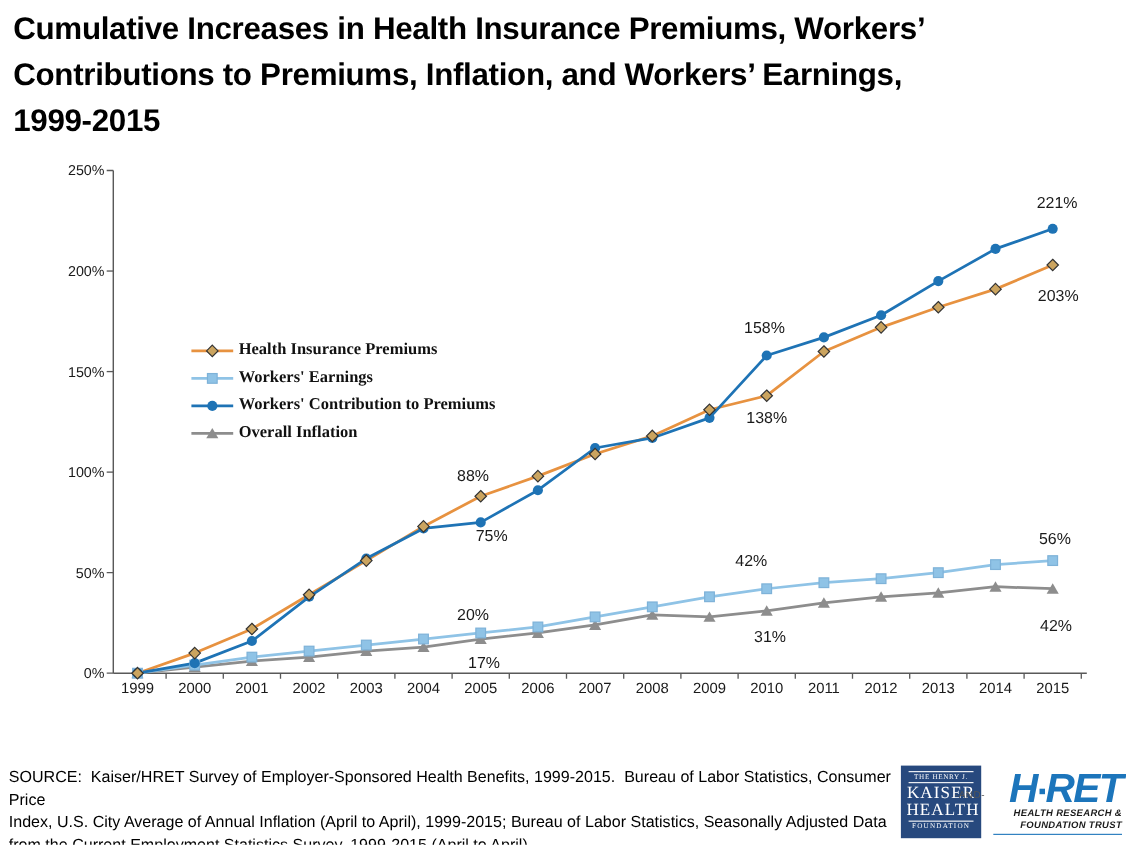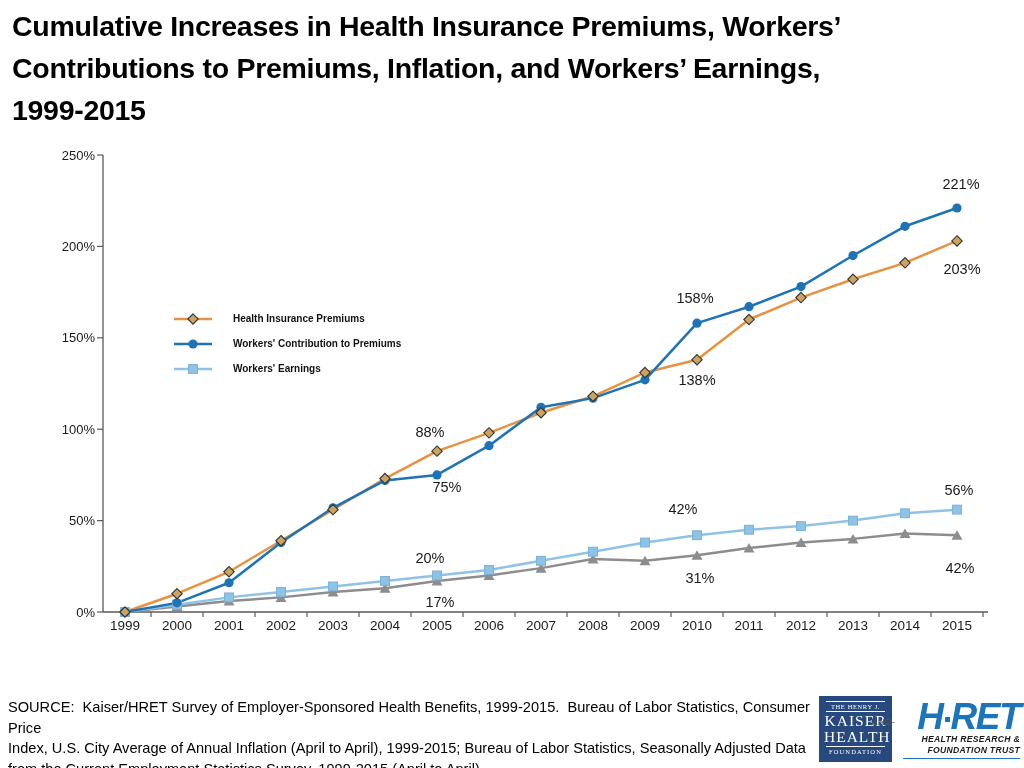--- a/index.html
+++ b/index.html
@@ -8,21 +8,21 @@
     font-family:"Liberation Sans","DejaVu Sans",sans-serif;overflow:hidden;
   }
   .chart-title{
     position:absolute;left:10px;top:4px;width:1005px;
     font-size:28.5px;font-weight:bold;color:#000000;
     line-height:1.47;letter-spacing:-0.3px;white-space:pre-wrap;margin:2px;
   }
   #chart-wrap{position:absolute;left:0;top:140px;width:1024px;height:535px;}
   #legend{position:absolute;left:172px;top:166px;}
   .legend-item{display:flex;align-items:center;height:25px;}
-  .legend-label{font-size:10px;font-weight:bold;color:#111111;margin-left:19px;white-space:nowrap;}
+  .legend-label{font-size:15px;font-weight:bold;color:#111111;margin-left:3px;white-space:nowrap;font-family:Liberation Serif, serif;}
   .source-note{
     position:absolute;left:8px;top:697px;width:815px;
     font-size:14.6px;color:#000000;line-height:1.42;white-space:pre-wrap;
   }
   
   .kff{
     position:absolute;left:819px;top:696px;width:73px;height:66px;
     background:#27497E;color:#ffffff;box-sizing:border-box;
     padding:4px 5px 3px 5px;text-align:center;
     font-family:"Liberation Serif","DejaVu Serif",serif;
@@ -212,31 +212,38 @@
   <div id="legend">
       <div class="legend-item">
         <svg width="42" height="16">
           <line x1="2" y1="8" x2="40" y2="8" stroke="#E79240" stroke-width="2.5"></line>
           <path d="M 21 2.8 L 26.2 8 L 21 13.2 L 15.8 8 Z" fill="#CBA45F" stroke="#333333" stroke-width="1.1"></path>
         </svg>
         <span class="legend-label">Health Insurance Premiums</span>
       </div>
       <div class="legend-item">
         <svg width="42" height="16">
+          <line x1="2" y1="8" x2="40" y2="8" stroke="#8FC3E6" stroke-width="2.5"></line>
+          <rect x="16.6" y="3.5999999999999996" width="8.8" height="8.8" fill="#8FC3E6" stroke="#7EB2D8" stroke-width="1.1"></rect>
+        </svg>
+        <span class="legend-label">Workers' Earnings</span>
+      </div>
+      <div class="legend-item">
+        <svg width="42" height="16">
           <line x1="2" y1="8" x2="40" y2="8" stroke="#1E73B5" stroke-width="2.5"></line>
           <circle cx="21" cy="8" r="4.6" fill="#1E73B5"></circle>
         </svg>
         <span class="legend-label">Workers' Contribution to Premiums</span>
       </div>
       <div class="legend-item">
         <svg width="42" height="16">
-          <line x1="2" y1="8" x2="40" y2="8" stroke="#8FC3E6" stroke-width="2.5"></line>
-          <rect x="16.6" y="3.5999999999999996" width="8.8" height="8.8" fill="#8FC3E6" stroke="#7EB2D8" stroke-width="1.1"></rect>
-        </svg>
-        <span class="legend-label">Workers' Earnings</span>
+          <line x1="2" y1="8" x2="40" y2="8" stroke="#8D8D8D" stroke-width="2.5"></line>
+          <path d="M 21 3 L 26.5 12.5 L 15.5 12.5 Z" fill="#8D8D8D"></path>
+        </svg>
+        <span class="legend-label">Overall Inflation</span>
       </div>
     </div>
 </div>
 
 <div class="source-note">SOURCE:  Kaiser/HRET Survey of Employer-Sponsored Health Benefits, 1999-2015.  Bureau of Labor Statistics, Consumer Price
 Index, U.S. City Average of Annual Inflation (April to April), 1999-2015; Bureau of Labor Statistics, Seasonally Adjusted Data
 from the Current Employment Statistics Survey, 1999-2015 (April to April).</div>
 
 <div class="kff">
   <div class="kff-rule"></div>

